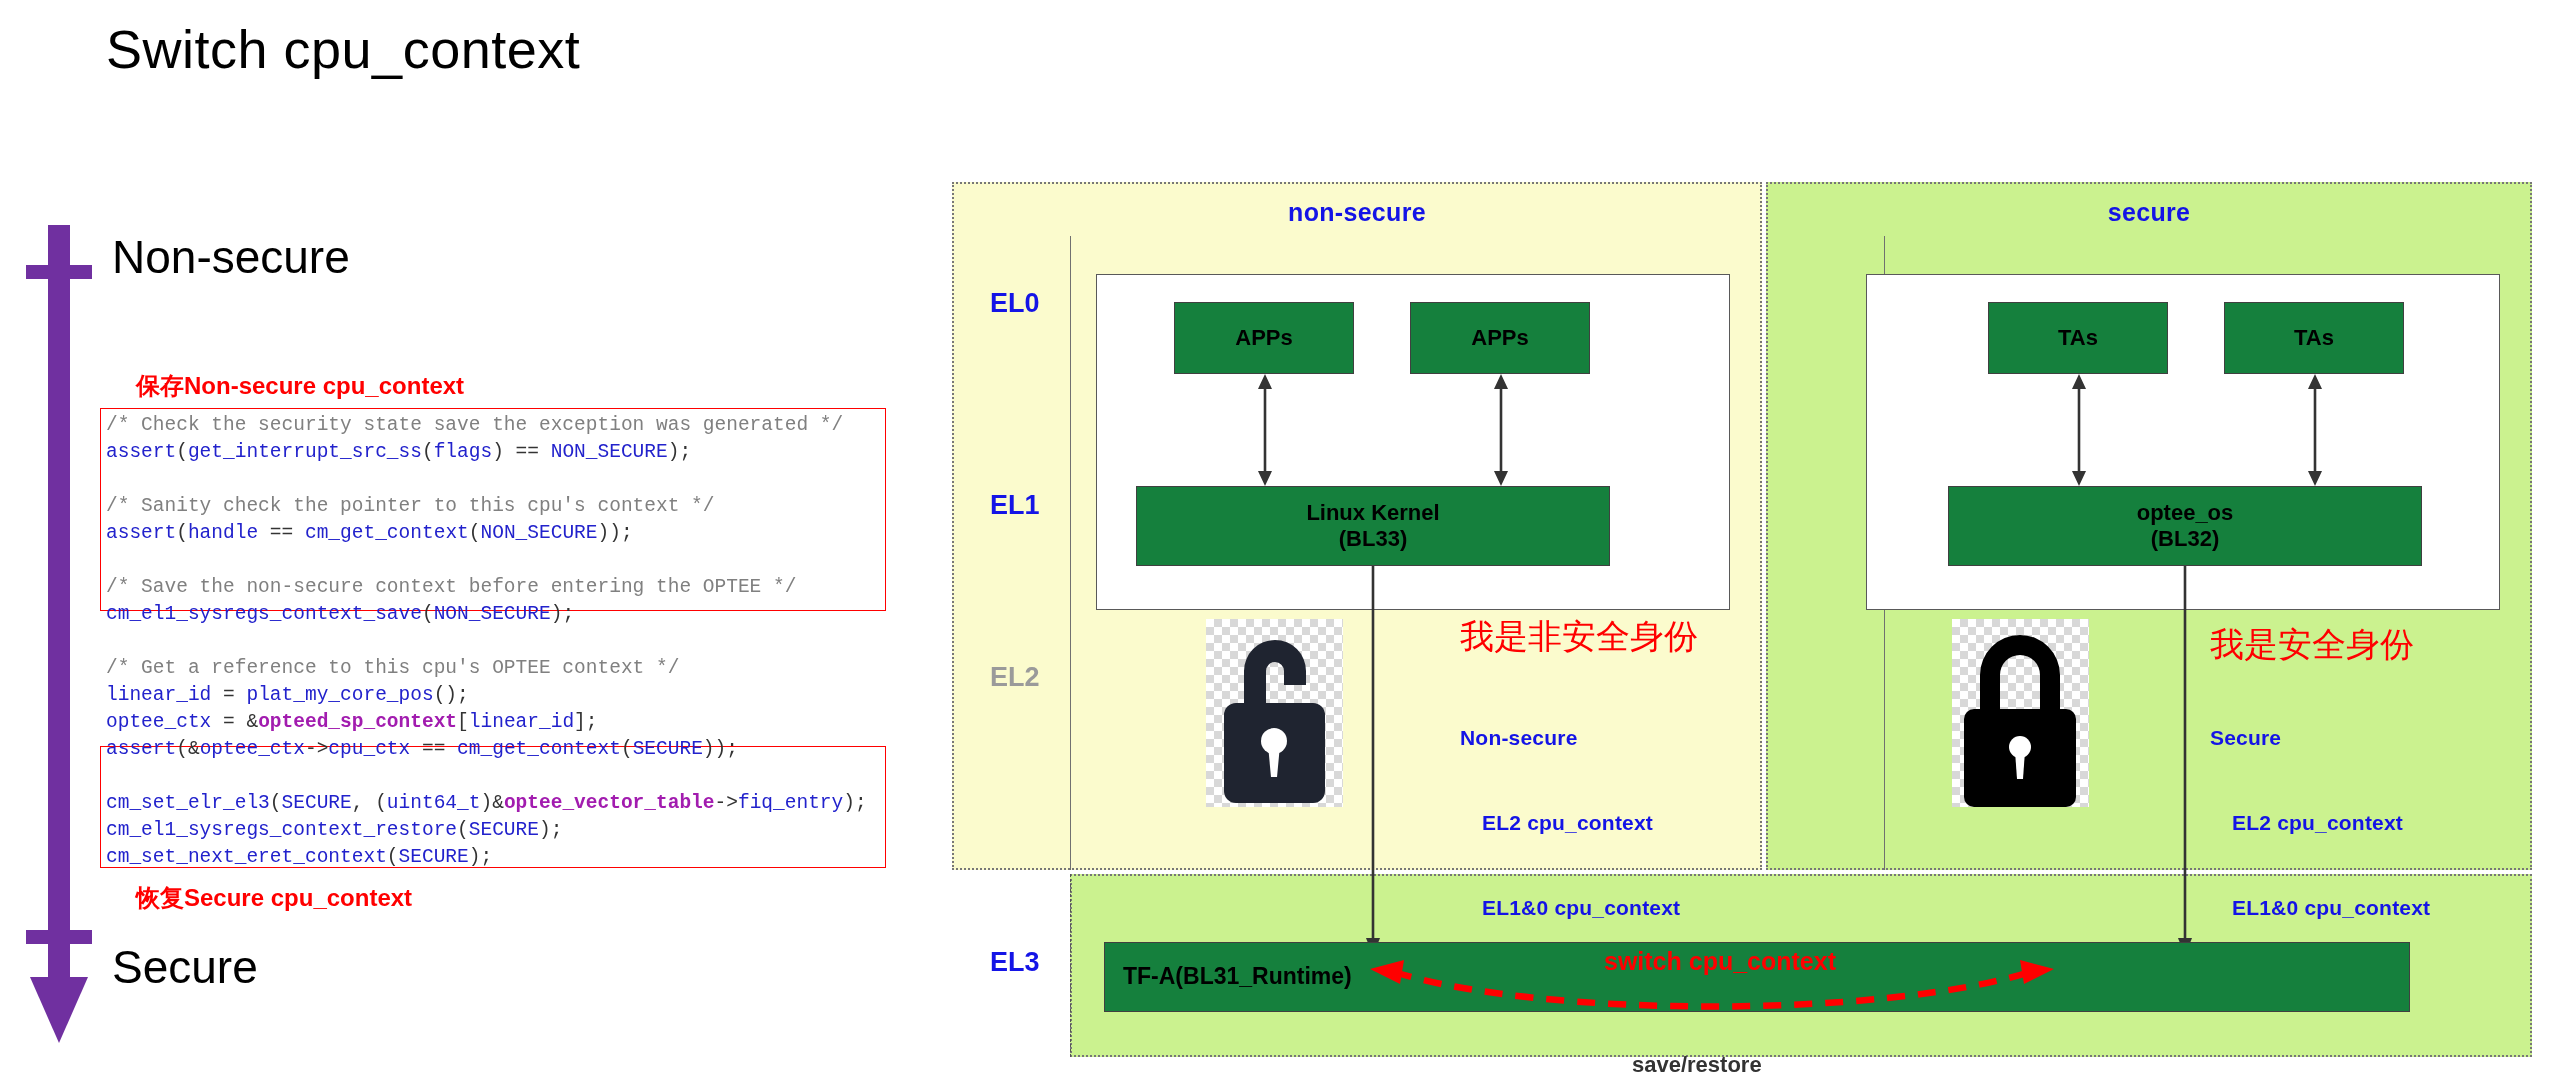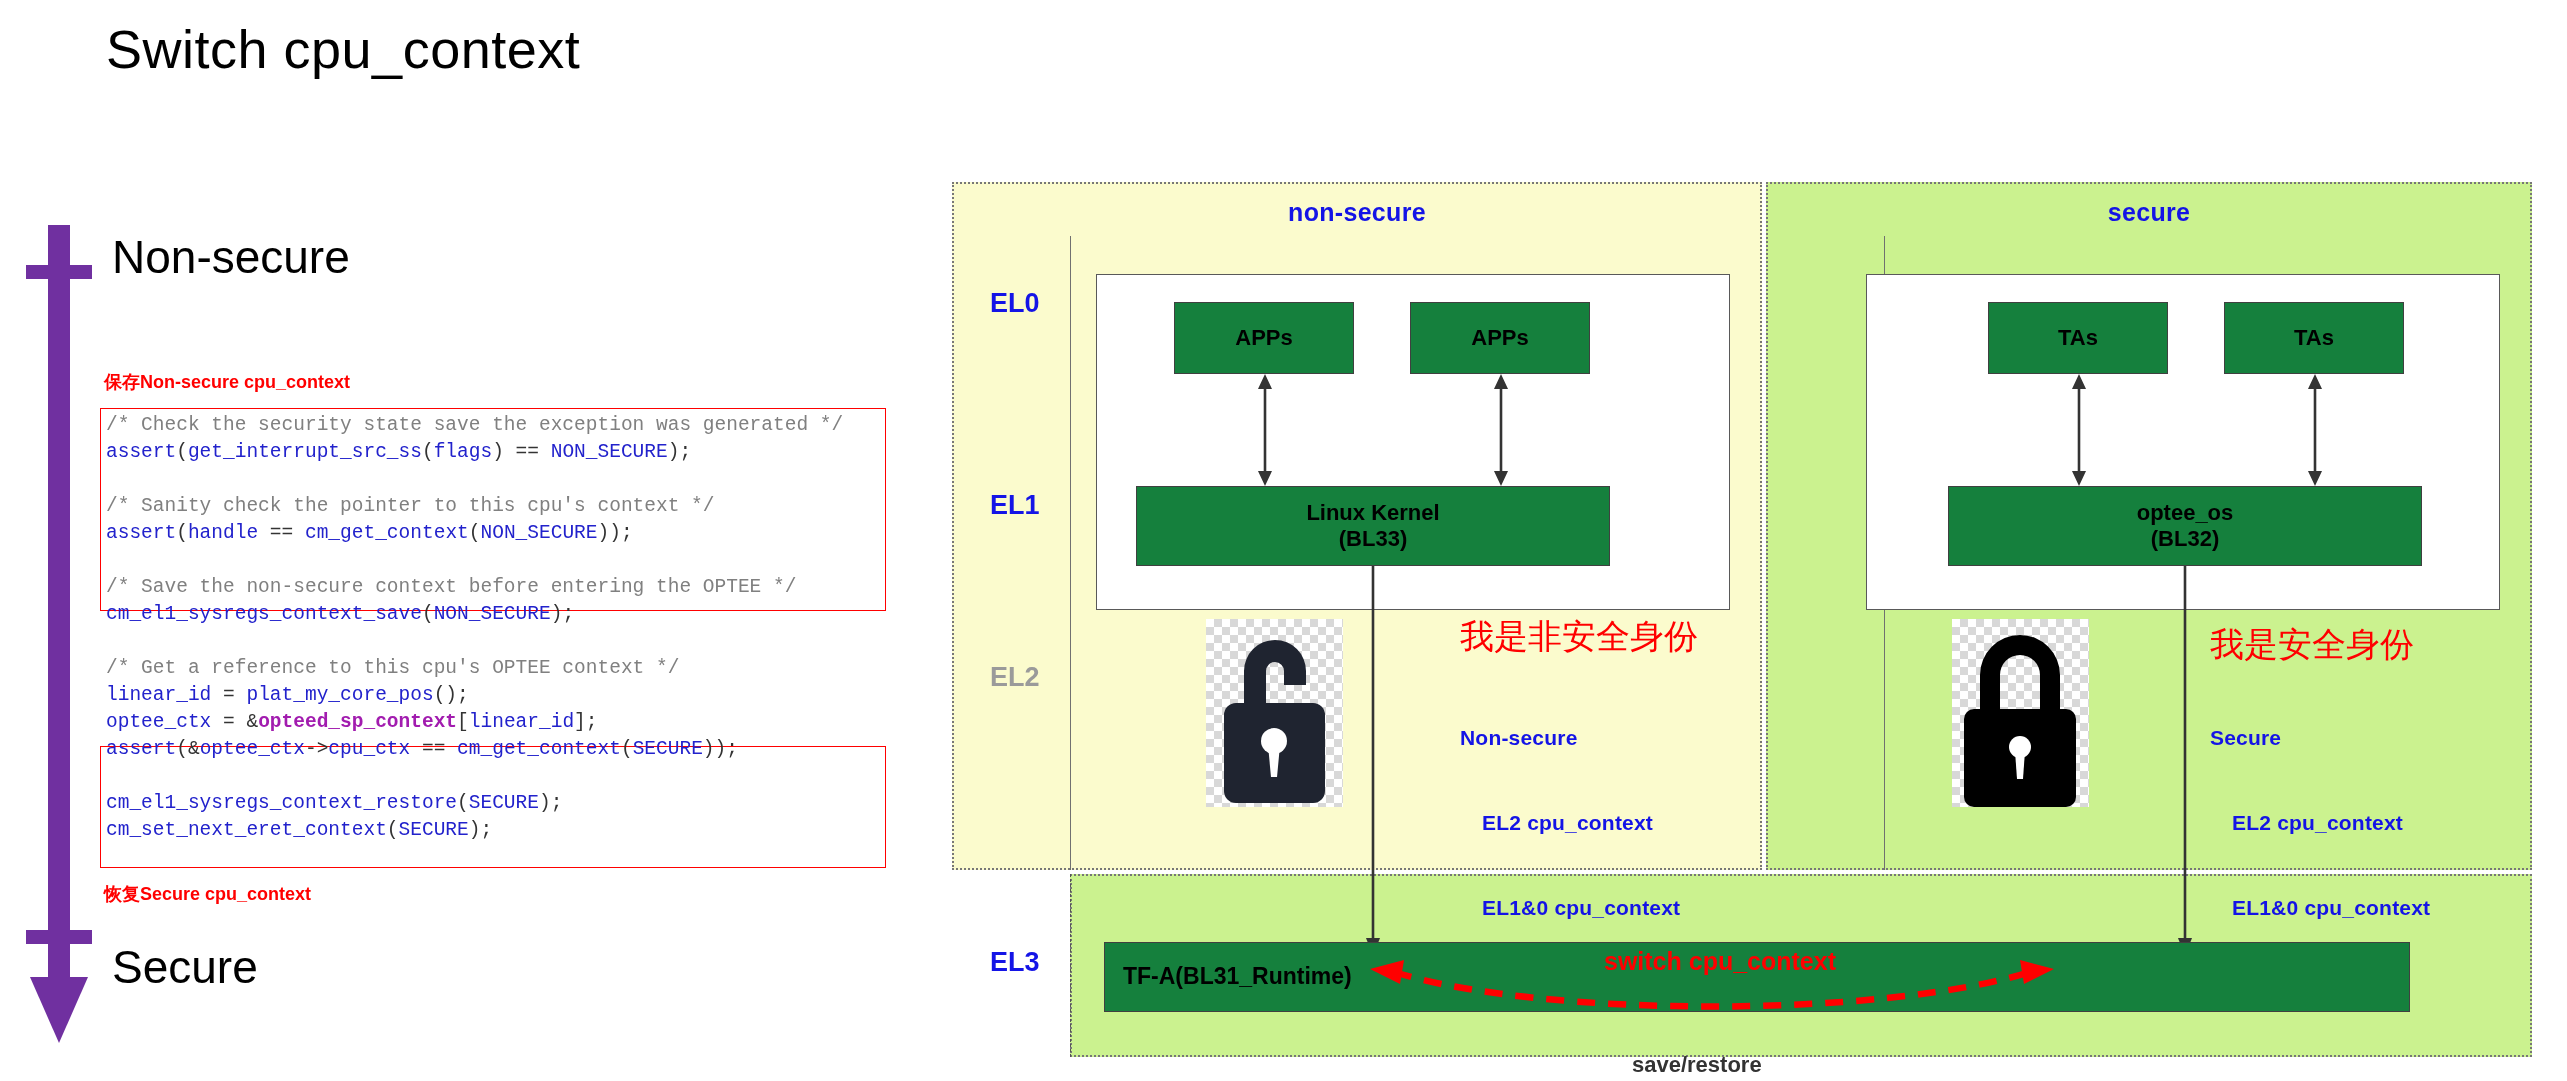--- a/index.html
+++ b/index.html
@@ -25,22 +25,23 @@
   #axis-arrow svg{display:block;}
 
   
   .big-head{
     font-size:46px; color:#000000; font-weight:400; white-space:nowrap;
   }
   #nonsecure-heading{ left:112px; top:230px; }
   #secure-heading{ left:112px; top:940px; }
 
   .red-label{
-    font-size:18px; color:#FF0000; font-weight:bold; white-space:nowrap;
+    font-size:24px; color:#FF0000; font-weight:bold; white-space:nowrap;
     font-family:"Liberation Sans", sans-serif;
+    margin-left:32px;
   }
   #save-label{ left:104px; top:370px; }
   #restore-label{ left:104px; top:882px; }
 
   
   #code-area{
     left:106px; top:412px; width:770px;
   }
   .code-line{
     font-family:"Liberation Mono", monospace;
@@ -184,20 +185,21 @@
     <div class="code-line"><span class="blu">assert</span><span class="blk">(</span><span class="blu">handle</span><span class="blk"> == </span><span class="blu">cm_get_context</span><span class="blk">(</span><span class="blu">NON_SECURE</span><span class="blk">));</span></div>
     <div class="code-line code-blank">&nbsp;</div>
     <div class="code-line cmt">/* Save the non-secure context before entering the OPTEE */</div>
     <div class="code-line"><span class="blu">cm_el1_sysregs_context_save</span><span class="blk">(</span><span class="blu">NON_SECURE</span><span class="blk">);</span></div>
     <div class="code-line code-blank">&nbsp;</div>
     <div class="code-line cmt">/* Get a reference to this cpu's OPTEE context */</div>
     <div class="code-line"><span class="blu">linear_id</span><span class="blk"> = </span><span class="blu">plat_my_core_pos</span><span class="blk">();</span></div>
     <div class="code-line"><span class="blu">optee_ctx</span><span class="blk"> = &amp;</span><span class="mag">opteed_sp_context</span><span class="blk">[</span><span class="blu">linear_id</span><span class="blk">];</span></div>
     <div class="code-line"><span class="blu">assert</span><span class="blk">(&amp;</span><span class="blu">optee_ctx</span><span class="blk">-&gt;</span><span class="blu">cpu_ctx</span><span class="blk"> == </span><span class="blu">cm_get_context</span><span class="blk">(</span><span class="blu">SECURE</span><span class="blk">));</span></div>
     <div class="code-line code-blank">&nbsp;</div>
+    <div class="code-line"><span class="blu">cm_set_elr_el3</span><span class="blk">(</span><span class="blu">SECURE</span><span class="blk">, (</span><span class="blu">uint64_t</span><span class="blk">)&amp;</span><span class="mag">optee_vector_table</span><span class="blk">-&gt;</span><span class="blu">fiq_entry</span><span class="blk">);</span></div>
     <div class="code-line"><span class="blu">cm_el1_sysregs_context_restore</span><span class="blk">(</span><span class="blu">SECURE</span><span class="blk">);</span></div>
     <div class="code-line"><span class="blu">cm_set_next_eret_context</span><span class="blk">(</span><span class="blu">SECURE</span><span class="blk">);</span></div>
   </div>
 
 <div class="abs" id="diagram">
 
   <div class="panel" id="panel-nonsecure">
     <div class="panel-title">non-secure</div>
   </div>
 

